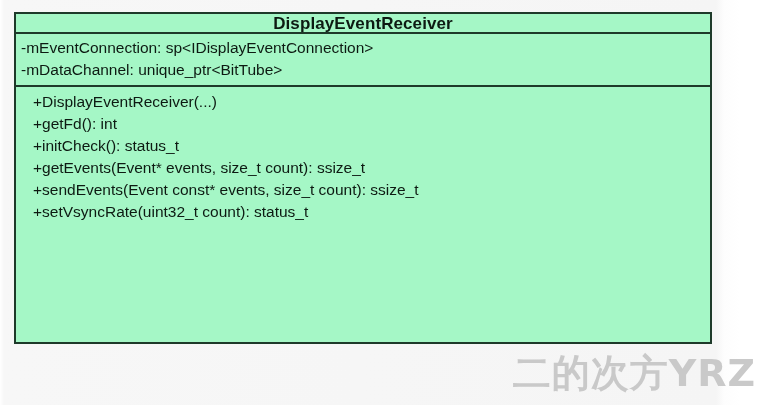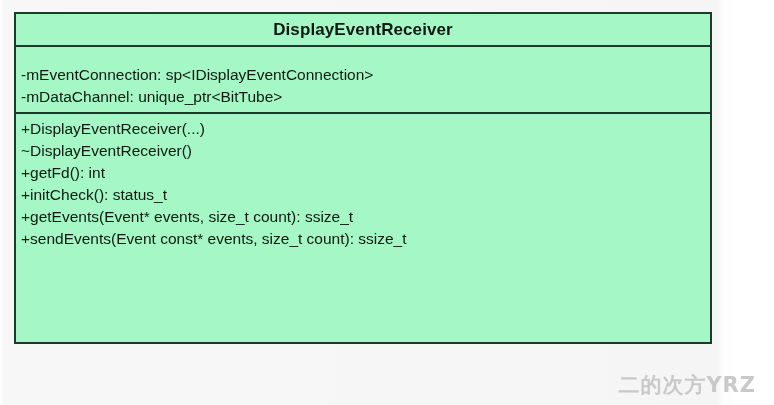--- a/index.html
+++ b/index.html
@@ -37,57 +37,56 @@
     display: flex;
     flex-direction: column;
   }
 
   .compartment {
     box-sizing: border-box;
     overflow: hidden;
   }
 
   #class-name-compartment {
-    height: 33px;
+    height: 20px;
     display: flex;
-    align-items: center;
     justify-content: center;
     border-bottom: 2px solid #1e3a2a;
   }
 
   #class-name {
     font-size: 17px;
     font-weight: bold;
     color: #0d1a12;
     letter-spacing: 0.1px;
   }
 
   #attributes-compartment {
     border-bottom: 2px solid #1e3a2a;
-    padding: 17px 0 4px 0;
+    padding: 3px 0 4px 0;
   }
 
   #operations-compartment {
-    padding: 4px 0 4px 0;
+    padding: 4px 0 4px 12px;
     flex: 1;
   }
 
   .member-line {
     font-size: 15.5px;
     line-height: 22px;
     color: #0d1a12;
     padding-left: 5px;
     white-space: nowrap;
   }
 
   #watermark {
     position: absolute;
     right: 18px;
     bottom: 6px;
-    font-size: 21px;
+    font-size: 38px;
     font-weight: bold;
     color: #c9c9c9;
     letter-spacing: 1px;
     user-select: none;
     font-family: "DejaVu Sans", sans-serif;
   }
 </style>
 </head>
 <body>
 
@@ -99,24 +98,24 @@
       <div id="class-name">DisplayEventReceiver</div>
     </div>
 
     <div class="compartment" id="attributes-compartment">
       <div class="member-line">-mEventConnection: sp&lt;IDisplayEventConnection&gt;</div>
       <div class="member-line">-mDataChannel: unique_ptr&lt;BitTube&gt;</div>
     </div>
 
     <div class="compartment" id="operations-compartment">
       <div class="member-line">+DisplayEventReceiver(...)</div>
-      <div class="member-line">~DisplayEventReceiver()</div>
       <div class="member-line">+getFd(): int</div>
       <div class="member-line">+initCheck(): status_t</div>
       <div class="member-line">+getEvents(Event* events, size_t count): ssize_t</div>
       <div class="member-line">+sendEvents(Event const* events, size_t count): ssize_t</div>
+      <div class="member-line">+setVsyncRate(uint32_t count): status_t</div>
     </div>
 
   </div>
 
   <div id="watermark">二的次方YRZ</div>
 
 </div>
 
 </body></html>

